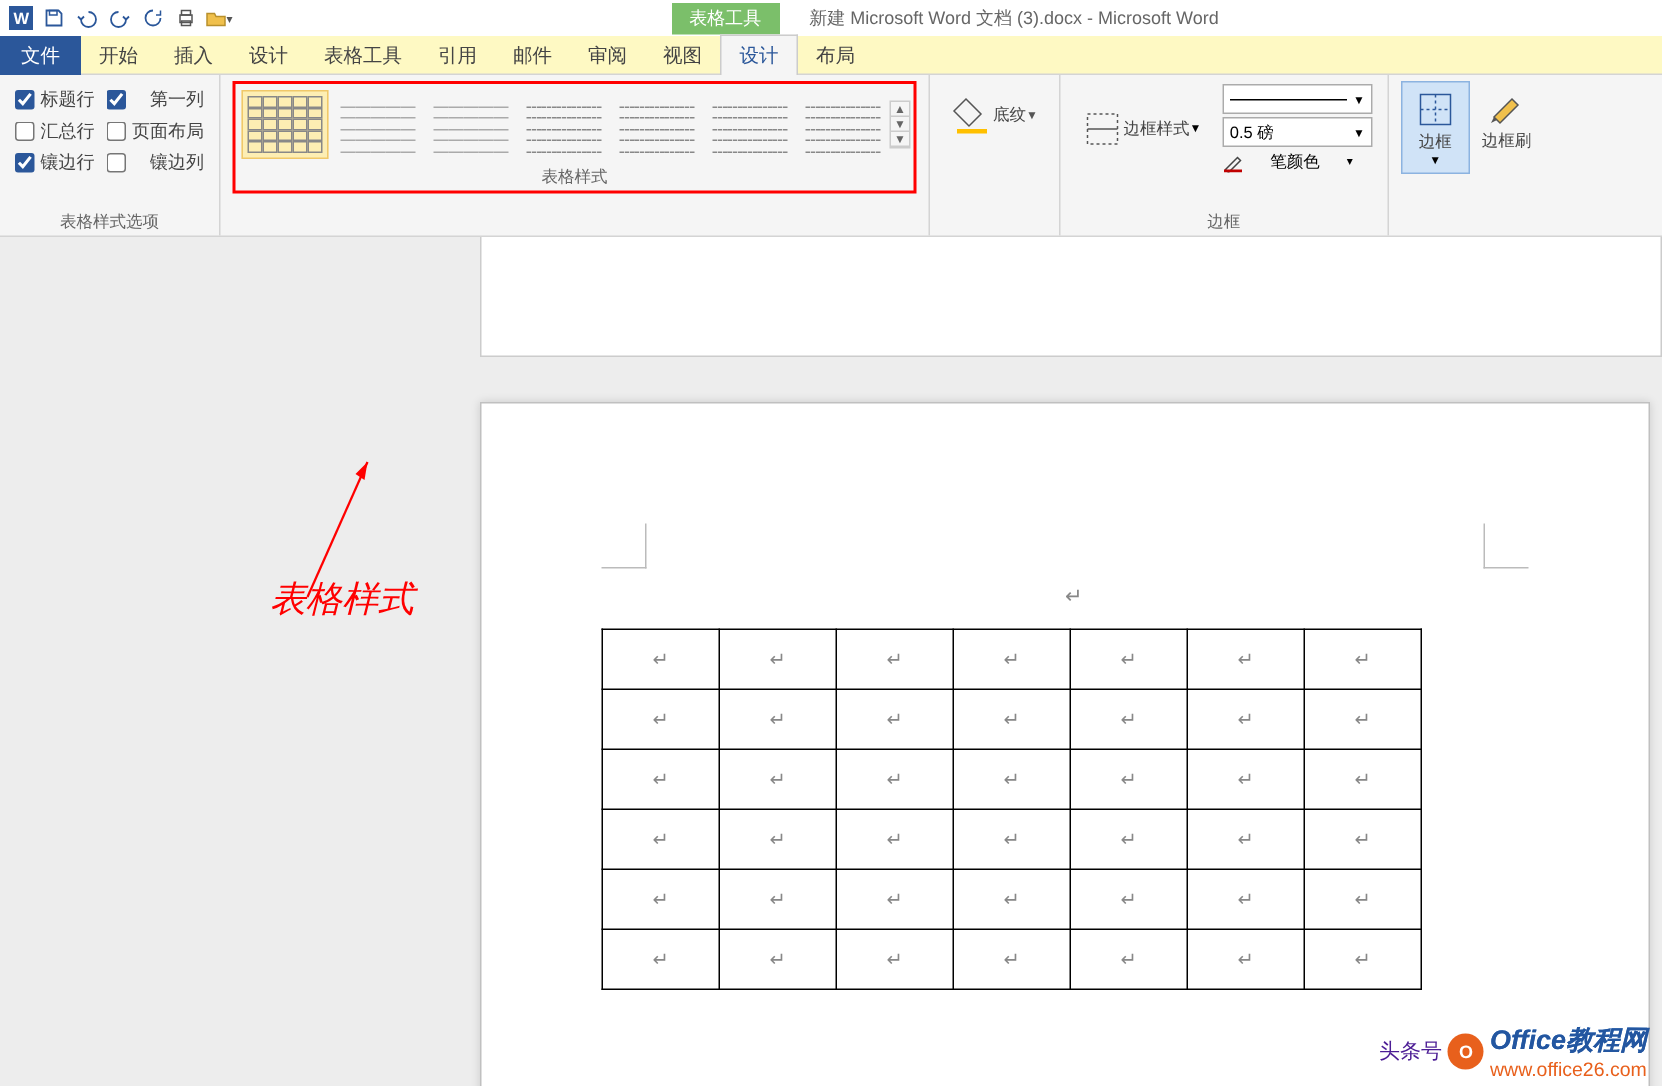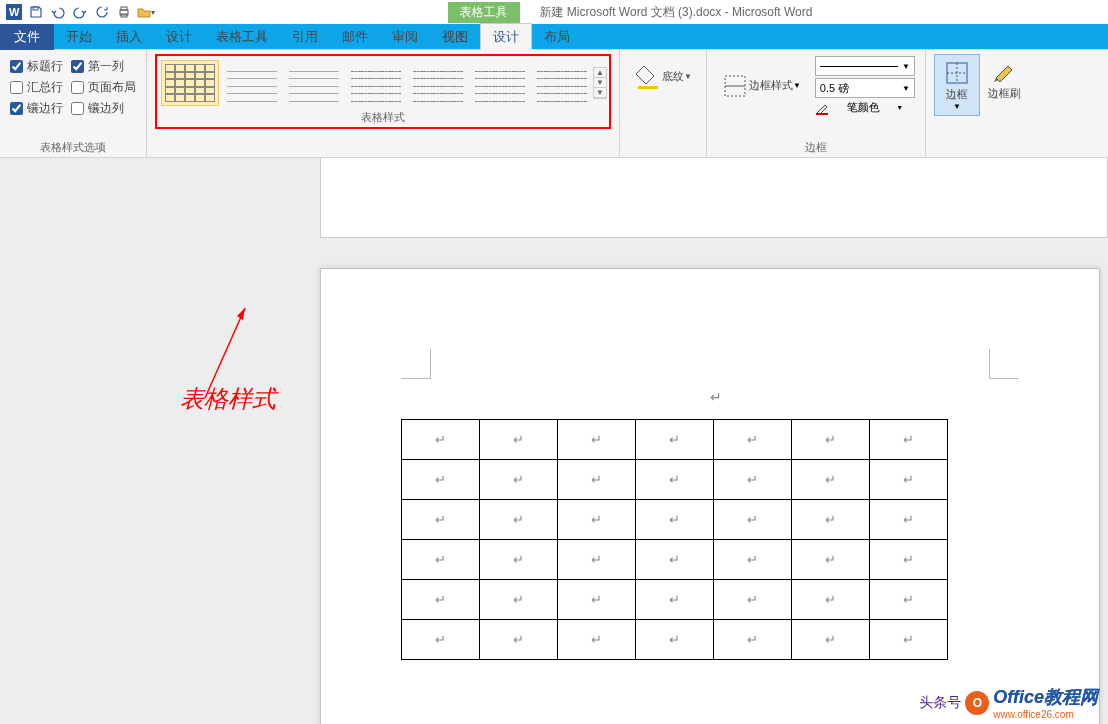--- a/index.html
+++ b/index.html
@@ -7,34 +7,34 @@
     
     
     .title-bar { height: 24px; background: #fff; display: flex; align-items: center; padding: 0 4px; }
     .qat { display: flex; align-items: center; gap: 2px; }
     .qat-icon { width: 20px; height: 20px; display: flex; align-items: center; justify-content: center; color: #2b579a; cursor: pointer; }
     .title-center { flex: 1; display: flex; justify-content: center; align-items: center; gap: 20px; }
     .context-tab-label { background: #7bbf6a; color: #fff; padding: 2px 12px; font-size: 12px; }
     .doc-title { color: #666; }
     
     
-    .ribbon-tabs { display: flex; align-items: center; background: #0ea5e9; border-bottom: 1px solid #d4d4d4; height: 26px; }
+    .ribbon-tabs { display: flex; align-items: center; background: #fef9c3; border-bottom: 1px solid #d4d4d4; height: 26px; }
     .tab { padding: 4px 12px; color: #444; cursor: pointer; font-size: 13px; }
     .tab.file { background: #2b579a; color: #fff; padding: 4px 14px; }
     .tab.active { color: #2b579a; border-bottom: 2px solid #2b579a; }
     .tab.context-active { background: #f5f5f5; border: 1px solid #ccc; border-bottom: none; }
     
     
     .ribbon { display: flex; background: #f5f5f5; border-bottom: 1px solid #d4d4d4; height: 108px; }
     .ribbon-group { border-right: 1px solid #d4d4d4; padding: 4px 8px 2px; display: flex; flex-direction: column; justify-content: space-between; }
     .group-label { text-align: center; font-size: 11px; color: #666; padding-top: 2px; }
     
     
     .opts-grid { display: grid; grid-template-columns: auto auto; gap: 4px 8px; padding: 4px 2px; }
-    .chk { display: flex; align-items: center; gap: 4px; font-size: 12px; color: #444; }
+    .chk { display: flex; align-items: center; gap: 4px; font-size: 12px; color: #444; justify-content: space-between; }
     .chk input { accent-color: #2b579a; }
     .red-box { border: 2px solid #ff0000; padding: 2px; display: flex; flex-direction: column; }
     .gallery { display: flex; align-items: center; }
     .style-thumb { width: 58px; height: 46px; margin: 2px; border: 1px solid transparent; display: flex; flex-direction: column; padding: 3px; cursor: pointer; }
     .style-thumb.sel { border: 1px solid #f0c869; background: #fdeeb3; }
     .thumb-inner { flex: 1; display: grid; grid-template-rows: repeat(5,1fr); grid-template-columns: repeat(5,1fr); }
     .thumb-inner.solid div { border: 0.5px solid #888; }
     .thumb-inner.light div { border-bottom: 0.5px solid #aaa; }
     .thumb-inner.dashed div { border-bottom: 0.5px dashed #888; }
     .gallery-scroll { display: flex; flex-direction: column; width: 14px; border: 1px solid #ccc; }
@@ -67,21 +67,21 @@
     .doc-table td { border:1px solid #000; width:78px; height:40px; text-align:center; vertical-align:middle; color:#888; font-size:13px; }
     
     
     .anno-text { position:absolute; top:225px; left:180px; color:#ff0000; font-family:"KaiTi","STKaiti",serif; font-size:24px; font-style:italic; }
     .arrow-svg { position:absolute; top:140px; left:195px; }
     
     
     .watermark { position:absolute; bottom:4px; right:10px; display:flex; align-items:center; gap:4px; }
     .wm-badge { background:#e8601c; color:#fff; border-radius:50%; width:24px; height:24px; display:flex; align-items:center; justify-content:center; font-weight:bold; font-size:12px; }
     .wm-text1 { font-size:18px; font-weight:bold; background:linear-gradient(#3a7bc8,#2356a0); -webkit-background-clip:text; color:#2356a0; font-style:italic; }
-    .wm-text2 { font-size:10px; color:#e8601c; }
+    .wm-text2 { font-size:13px; color:#e8601c; }
     .wm-pre { font-size:14px; color:#4c1d95; }
   </style>
 </head>
 <body>
 
 <div class="title-bar">
   <div class="qat">
     <div class="qat-icon">
         <svg width="16" height="16">
           <rect width="16" height="16" fill="#2b579a"></rect>

